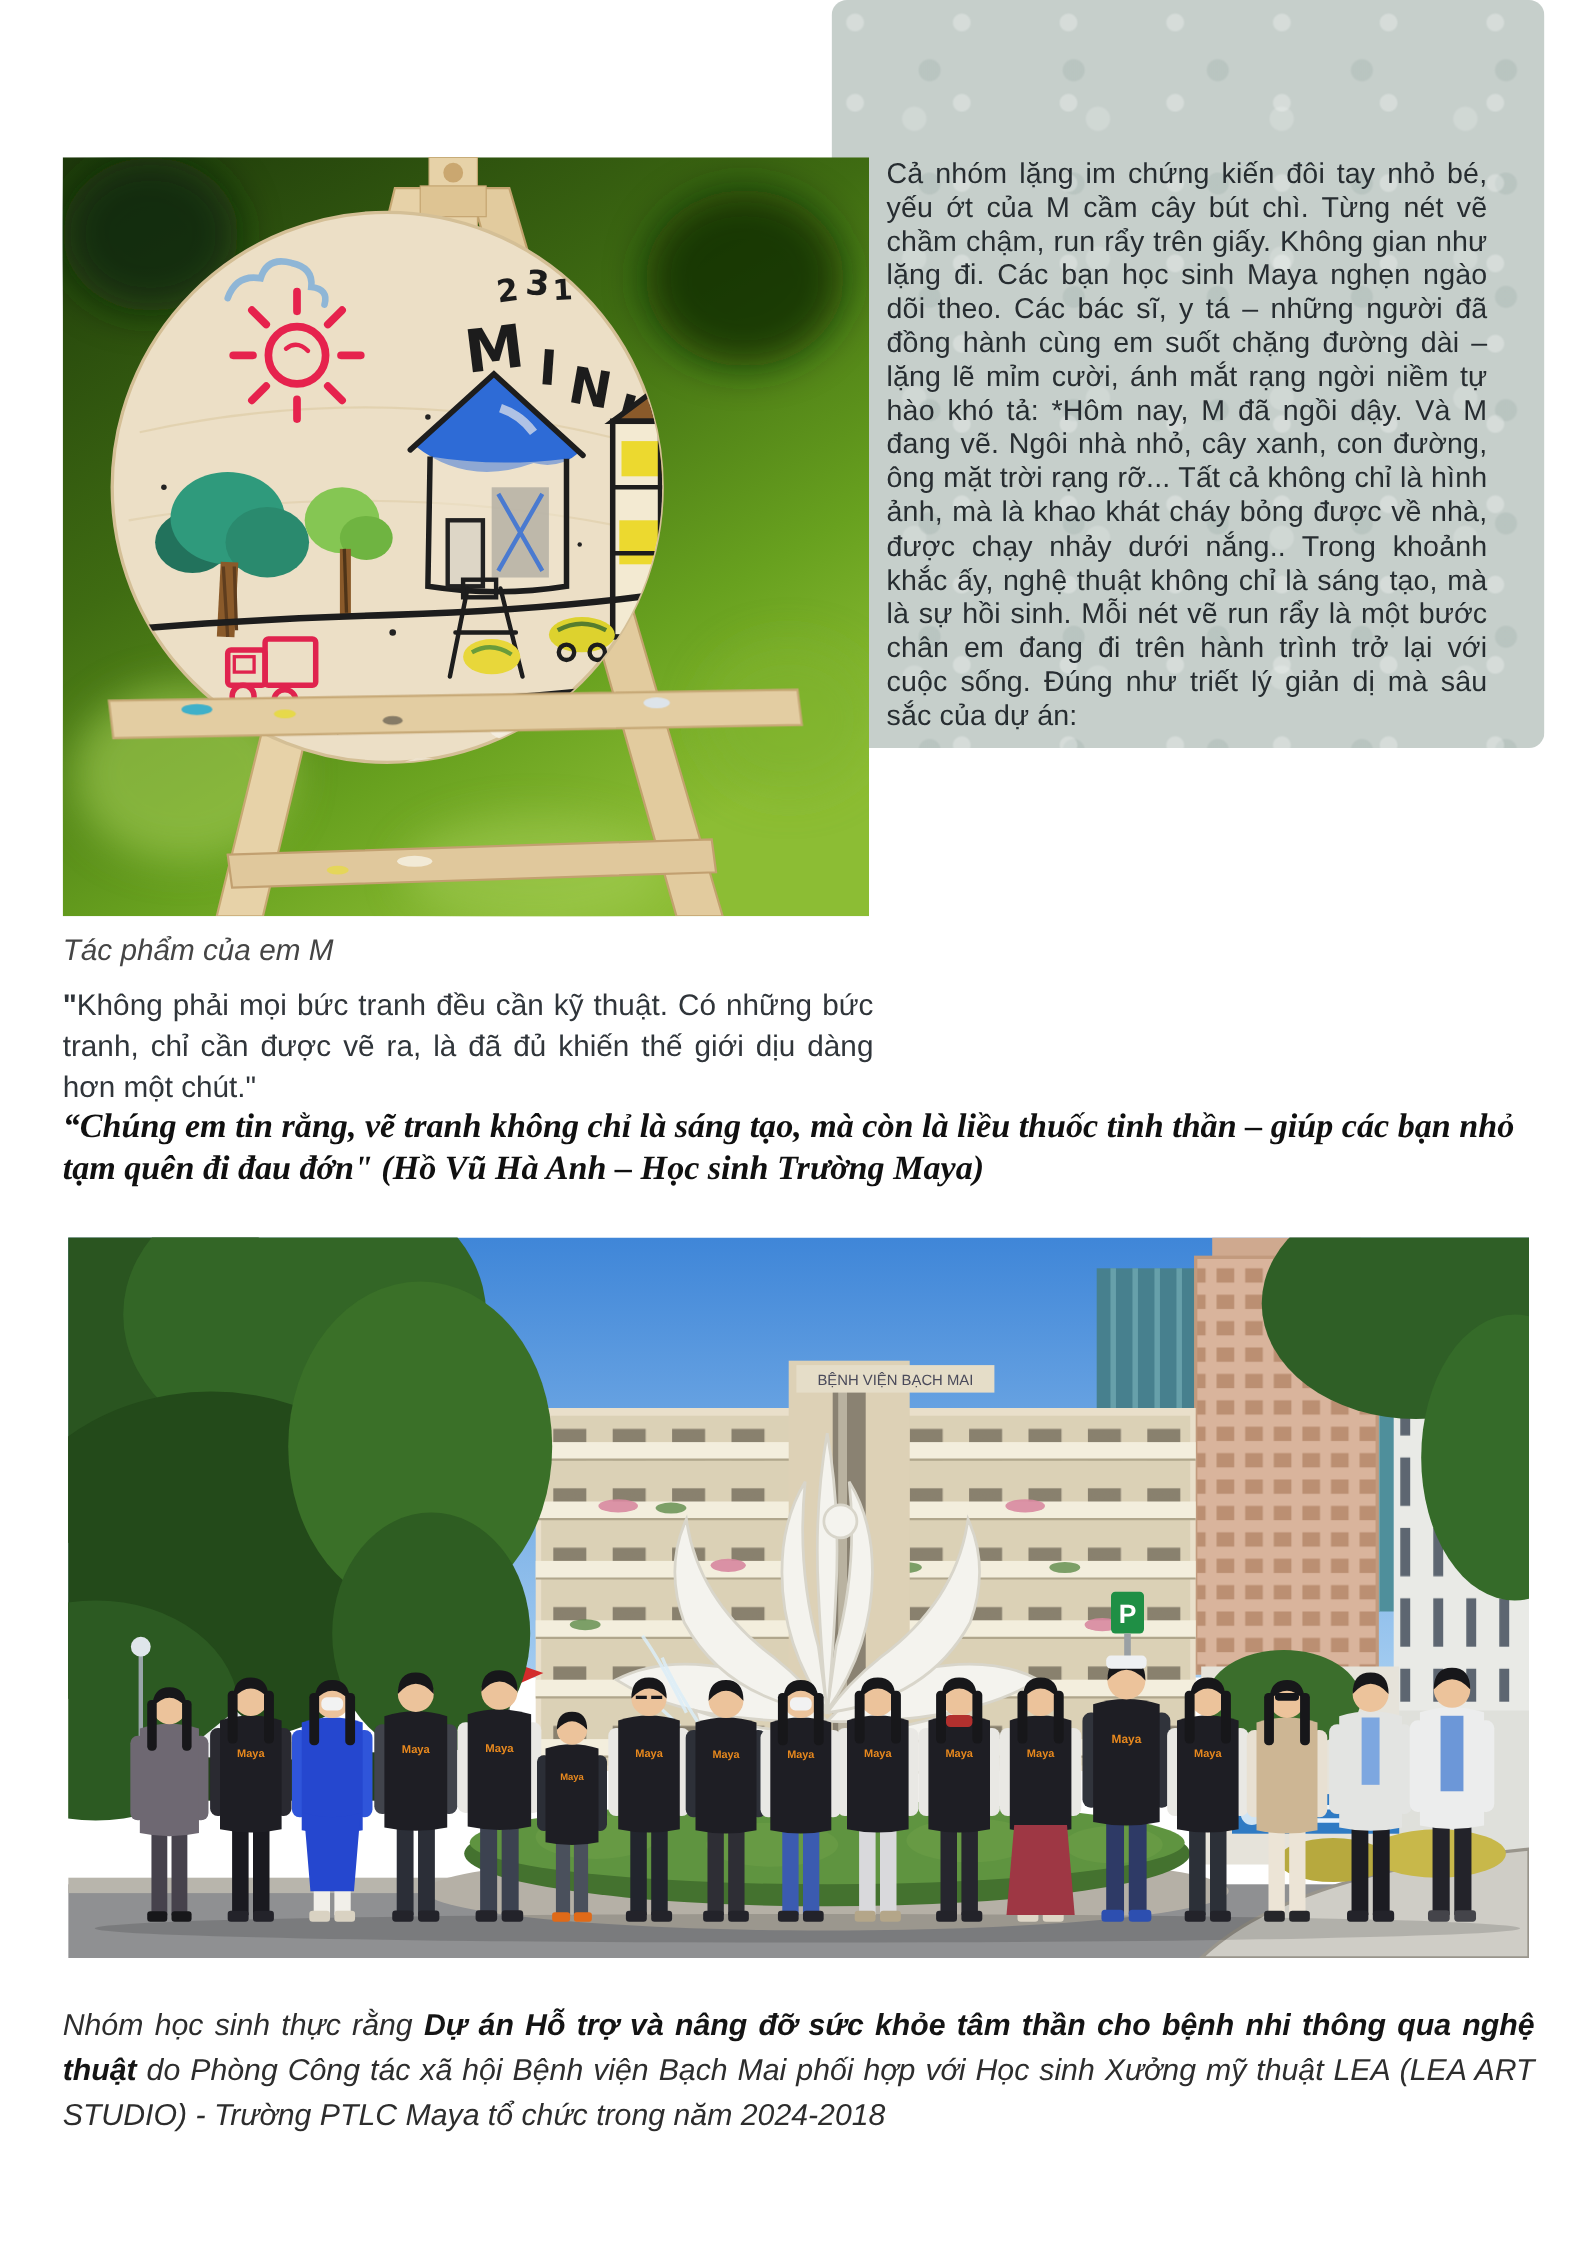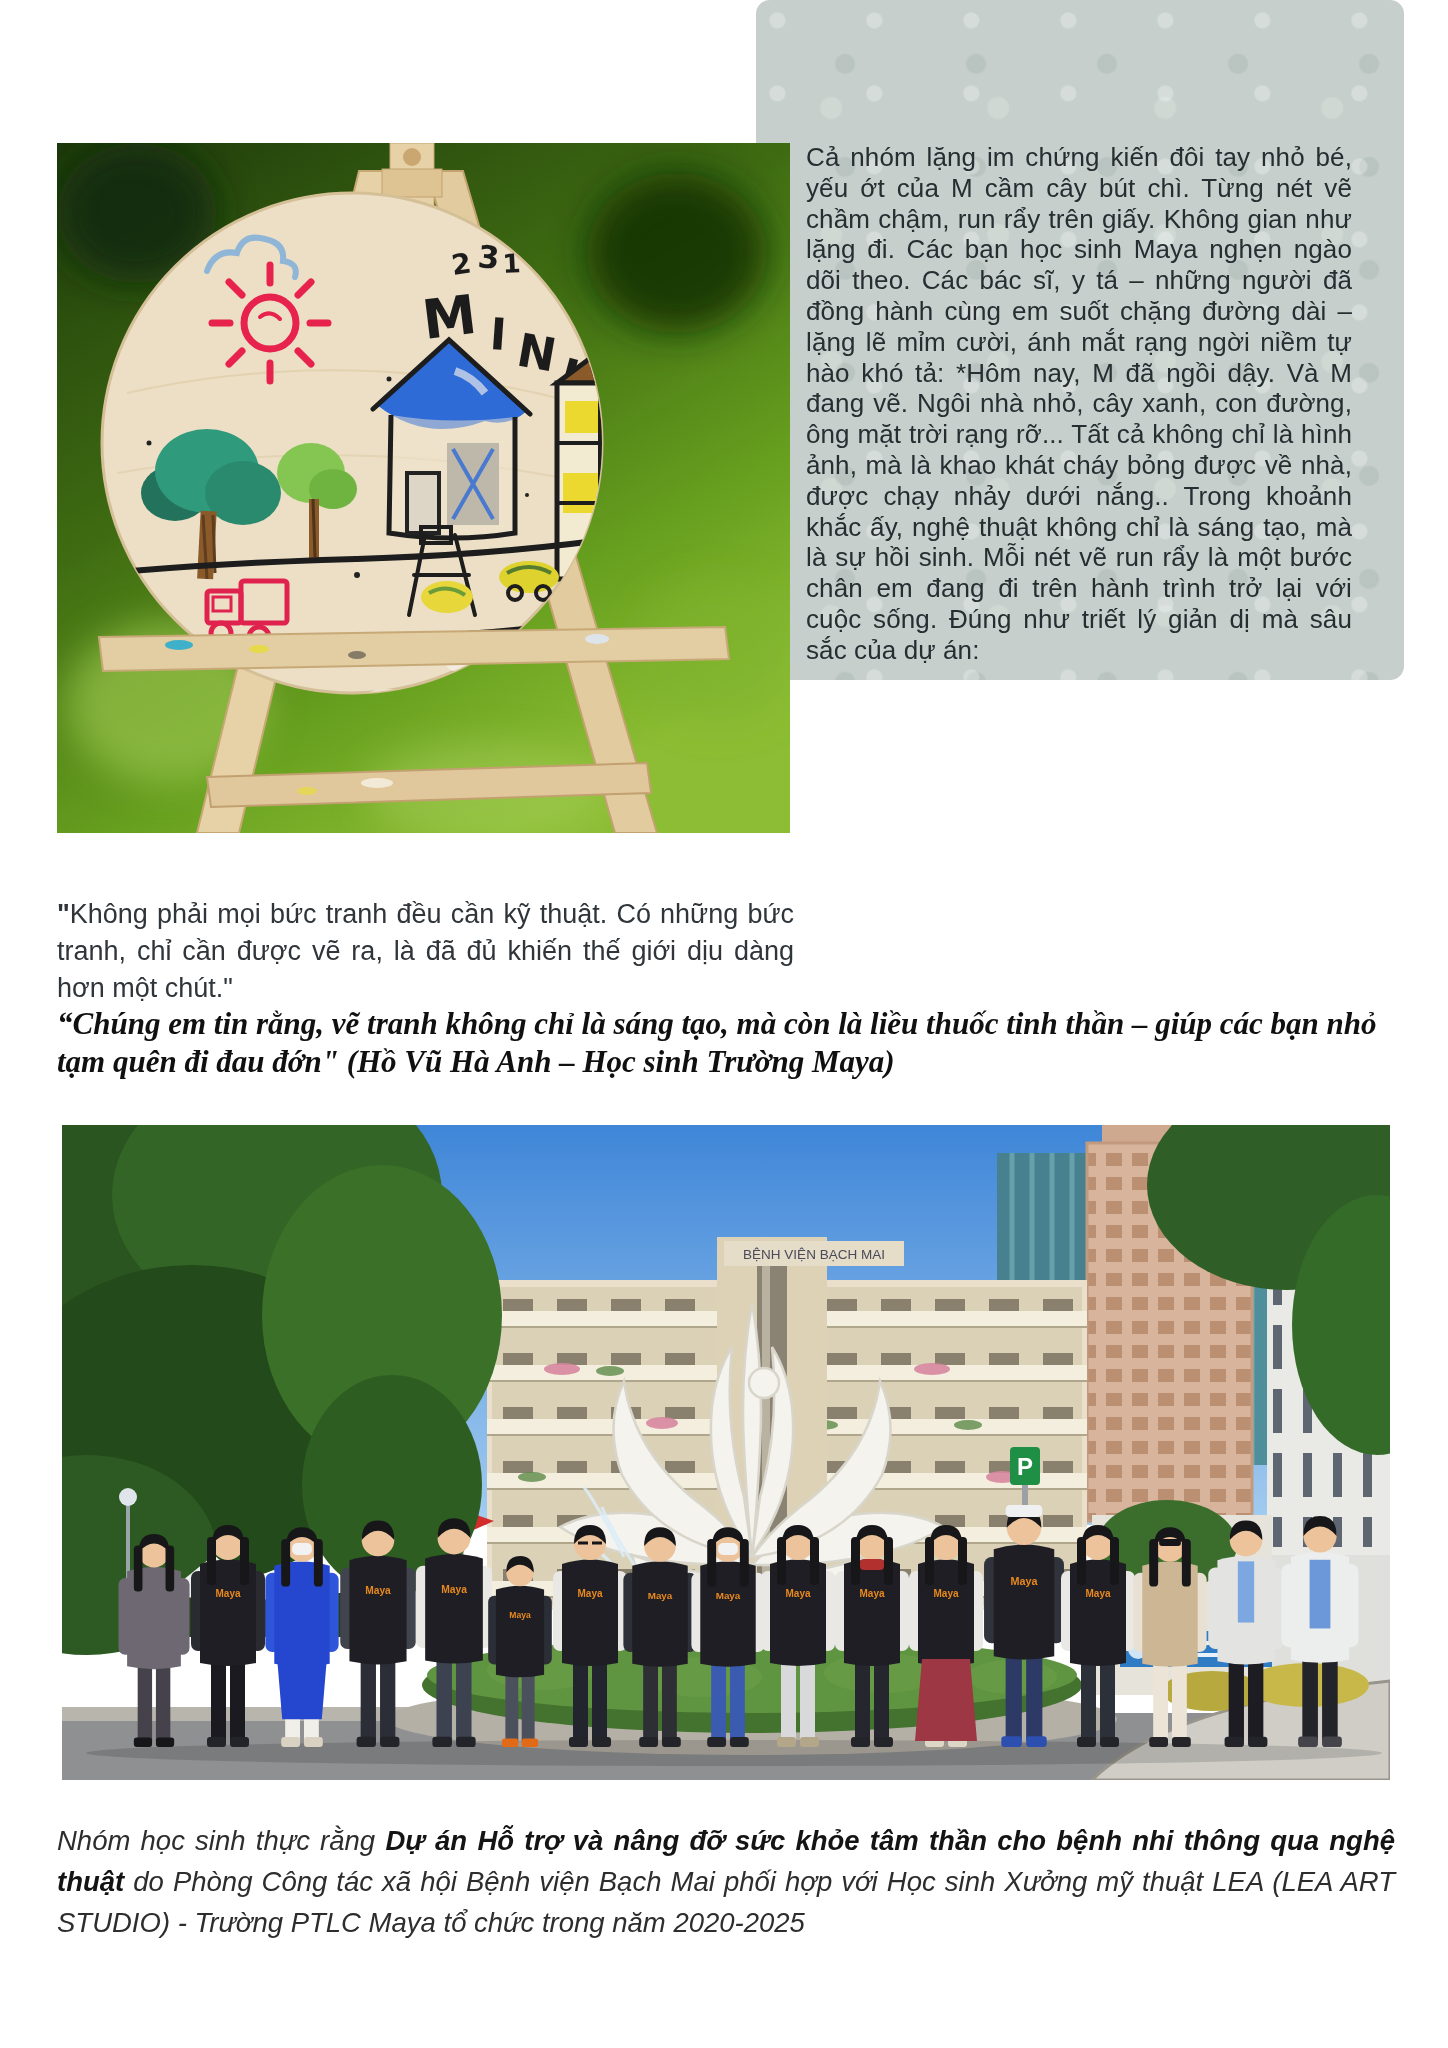--- a/index.html
+++ b/index.html
@@ -185,20 +185,21 @@
         <ellipse cx="300" cy="512" rx="9" ry="4" fill="#2a2a2a" opacity=".5"></ellipse>
       </g>
       <g>
         <path d="M150,634 L590,620 L594,650 L154,664 Z" fill="#e0c89c" stroke="#c2a070" stroke-width="2"></path>
         <ellipse cx="320" cy="640" rx="16" ry="5" fill="#f2ead6"></ellipse>
         <ellipse cx="250" cy="648" rx="10" ry="4" fill="#e6d94a" opacity=".8"></ellipse>
       </g>
     </svg>
   </div>
 
+  <div class="caption1">Tác phẩm của em M</div>
   <div class="quote1"><span class="bq">"</span><span>Không phải mọi bức tranh đều cần kỹ thuật. Có những bức tranh, chỉ cần được vẽ ra, là đã đủ khiến thế giới dịu dàng hơn một chút."</span></div>
 
   <div class="pullquote">“Chúng em tin rằng, vẽ tranh không chỉ là sáng tạo, mà còn là liều thuốc tinh thần – giúp các bạn nhỏ tạm quên đi đau đớn" (Hồ Vũ Hà Anh – Học sinh Trường Maya)</div>
 
   <div class="photo2">
     <svg width="1328" height="655" viewBox="0 0 1328 655">
       <defs>
         <linearGradient id="sky" x1="0" y1="0" x2="0" y2="1">
           <stop offset="0" stop-color="#3f86d8"></stop>
             <stop offset="1" stop-color="#a3ccf0"></stop>
@@ -445,15 +446,15 @@
             <rect x="-8" y="-182" width="16" height="60" fill="#7da7e0"></rect>
           </g>
         <g transform="translate(1258,622) scale(1.04)" style="--torso:#eceded;--sleeve:#eceded;--pants:#23232a;--shoes:#44444a">
             <use href="#ps"></use>
             <rect x="-10" y="-180" width="20" height="66" fill="#6c97d8"></rect>
           </g>
       </g>
     </svg>
   </div>
 
-  <div class="caption2"><span>Nhóm học sinh thực rằng </span><span class="bold">Dự án Hỗ trợ và nâng đỡ sức khỏe tâm thần cho bệnh nhi thông qua nghệ thuật</span><span> do Phòng Công tác xã hội Bệnh viện Bạch Mai phối hợp với Học sinh Xưởng mỹ thuật LEA (LEA ART STUDIO) - Trường PTLC Maya tổ chức trong năm 2020-2025</span></div>
+  <div class="caption2"><span>Nhóm học sinh thực rằng </span><span class="bold">Dự án Hỗ trợ và nâng đỡ sức khỏe tâm thần cho bệnh nhi thông qua nghệ thuật</span><span> do Phòng Công tác xã hội Bệnh viện Bạch Mai phối hợp với Học sinh Xưởng mỹ thuật LEA (LEA ART STUDIO) - Trường PTLC Maya tổ chức trong năm 2024-2018</span></div>
 
 </div>
 
 </body></html>

